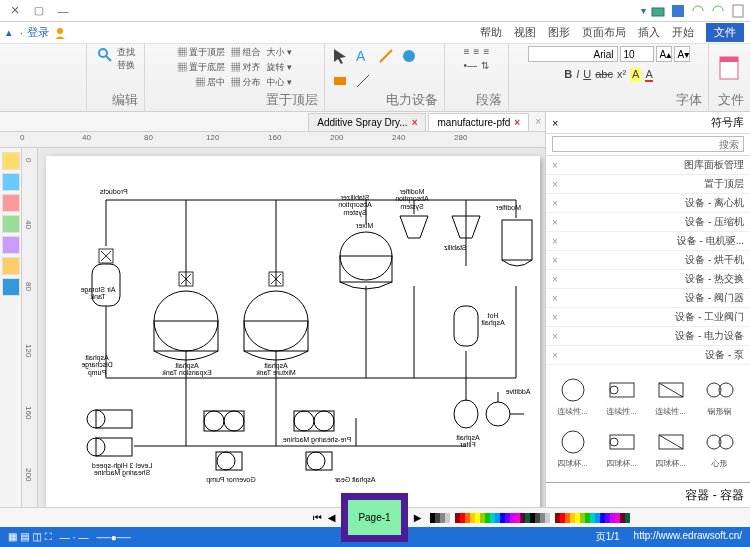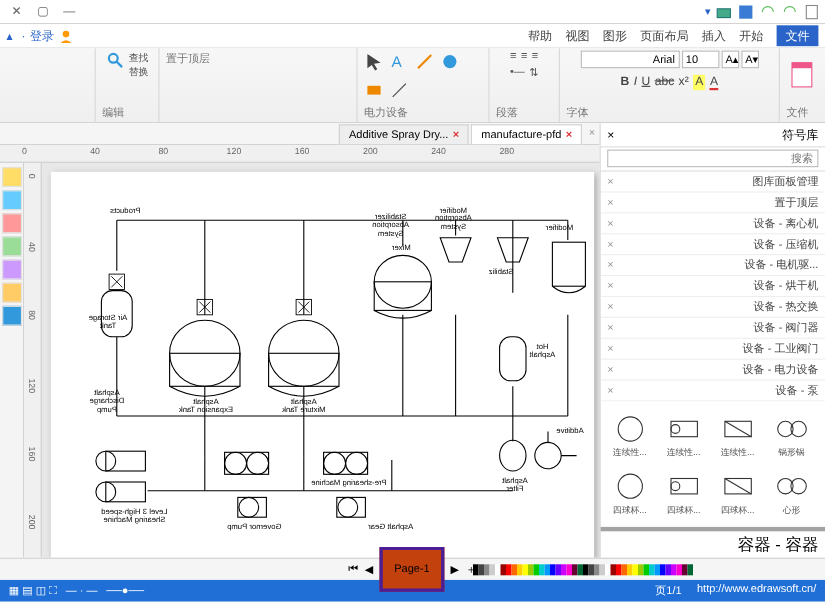--- a/index.html
+++ b/index.html
@@ -16,42 +16,42 @@
 
 
 .menubar{height:22px;background:#fff;display:flex;align-items:center;justify-content:space-between;padding:0 6px;border-bottom:1px solid #e0e0e0}
 .menubar-l{display:flex;gap:4px;align-items:center;color:#2a64c8;font-size:11px}
 .menubar-r{display:flex;gap:12px;align-items:center;flex-direction:row-reverse;font-size:11px;color:#444}
 
 
 .ribbon{height:68px;background:linear-gradient(#f7f7f7,#efefef);border-bottom:1px solid #cfcfcf;display:flex;flex-direction:row-reverse}
 .rgroup{border-left:1px solid #d8d8d8;padding:2px 6px 0 6px;display:flex;flex-direction:column;justify-content:space-between;align-items:center;min-width:40px}
 .rgroup .rbody{display:flex;gap:6px;align-items:center;flex-wrap:wrap;height:46px}
-.rgroup .rlabel{font-size:10px;color:#777;text-align:left;width:100%;padding-bottom:2px}
+.rgroup .rlabel{font-size:13px;color:#777;text-align:right;width:100%;padding-bottom:2px}
 .ric{width:18px;height:18px;display:inline-block}
 .bigic{width:28px;height:28px}
 .fontbox{display:flex;flex-direction:column;gap:2px;align-items:flex-end}
 .sel{border:1px solid #bbb;background:#fff;padding:0 3px;font-size:10px;height:16px;display:flex;align-items:center}
 
 
 .content{flex:1;display:flex;flex-direction:row-reverse;overflow:hidden}
 
 
 .sidepanel{width:205px;border-left:1px solid #cfcfcf;display:flex;flex-direction:column;background:#fff}
 .sp-head{height:22px;border-bottom:1px solid #ddd;display:flex;align-items:center;justify-content:space-between;padding:0 6px;font-size:11px}
 .sp-search{height:22px;border-bottom:1px solid #ddd;padding:2px 6px}
 .sp-search input{width:100%;height:16px;border:1px solid #bbb;padding:0 4px;font-size:10px;direction:rtl}
 .sp-list{flex:0 0 auto;overflow:auto}
 .sp-item{height:19px;border-bottom:1px solid #eee;display:flex;align-items:center;justify-content:space-between;padding:0 6px;font-size:10px;color:#444}
 .sp-item .x{color:#999;cursor:pointer}
 .shapes{flex:1;padding:4px;overflow:auto}
 .srow{display:flex;gap:4px;margin-bottom:4px}
 .scell{width:45px;height:48px;display:flex;flex-direction:column;align-items:center;justify-content:flex-end;font-size:8px;color:#555;gap:1px}
 .scell svg{width:36px;height:30px}
-.sp-foot{height:18px;border-top:4px solid #a3a3a3;display:flex;align-items:center;padding:12px 6px;font-size:15px;justify-content:flex-end}
+.sp-foot{height:18px;border-top:1px solid #a3a3a3;display:flex;align-items:center;padding:12px 6px;font-size:12px;justify-content:flex-end}
 
 
 .canvaswrap{flex:1;display:flex;flex-direction:column;overflow:hidden}
 .tabs{height:20px;border-bottom:1px solid #cfcfcf;display:flex;align-items:center;gap:2px;padding-left:4px;background:#f5f5f5;flex-direction:row-reverse}
 .tab{height:18px;padding:0 8px;border:1px solid #cfcfcf;border-bottom:none;background:#fff;font-size:10px;display:flex;align-items:center;gap:4px}
 .tab.inactive{background:#eee}
 .tab .tx{color:#d33;font-weight:bold;cursor:pointer}
 .ruler-h{height:16px;background:#f0f0f0;border-bottom:1px solid #ccc;position:relative;font-size:8px;color:#666}
 .ruler-h span{position:absolute;top:1px}
 .canvasrow{flex:1;display:flex;overflow:hidden}
@@ -187,20 +187,37 @@
         <svg class="ric">
             <rect x="3" y="5" width="12" height="8" fill="#e80"></rect>
           </svg>
         <svg class="ric">
             <line x1="3" y1="15" x2="15" y2="3" stroke="#444"></line>
           </svg>
       </div>
       <div class="rlabel">电力设备</div>
     </div>
     <div class="rgroup" style="width:180px">
+      <div class="rbody" style="flex-direction:column;gap:2px;font-size:9px;color:#555;align-items:flex-end">
+        <div style="display:flex;gap:6px">
+            <span>▦ 置于顶层</span>
+            <span>▦ 组合</span>
+            <span>大小 ▾</span>
+          </div>
+        <div style="display:flex;gap:6px">
+            <span>▦ 置于底层</span>
+            <span>▦ 对齐</span>
+            <span>旋转 ▾</span>
+          </div>
+        <div style="display:flex;gap:6px">
+            <span>▦ 居中</span>
+            <span>▦ 分布</span>
+            <span>中心 ▾</span>
+          </div>
+      </div>
       <div class="rlabel">置于顶层</div>
     </div>
     <div class="rgroup" style="width:58px">
       <div class="rbody" style="flex-direction:column;gap:3px">
         <svg class="ric">
             <circle cx="7" cy="7" r="4" fill="none" stroke="#39d" stroke-width="2"></circle>
             <line x1="10" y1="10" x2="15" y2="15" stroke="#39d" stroke-width="2"></line>
           </svg>
         <div style="font-size:9px;color:#555;text-align:center">查找<br>替换</div>
       </div>
@@ -474,21 +491,21 @@
             <div class="lbl" style="left:286px;top:320px;width:46px">Asphalt Gear</div>
           </div>
         </div>
       </div>
     </div>
   </div>
 
   <div class="pagebar">
     <span>⏮</span>
     <span>◀</span>
-    <span style="background:#c2410c;border:3px solid #4c1d95;padding:12px 10px">Page-1</span>
+    <span style="background:#86efac;border:7px solid #4c1d95;padding:12px 10px">Page-1</span>
     <span>▶</span>
     <span>＋</span>
     <div class="colorbar">
         <i style="background: rgb(0, 0, 0);"></i>
         <i style="background: rgb(68, 68, 68);"></i>
         <i style="background: rgb(136, 136, 136);"></i>
         <i style="background: rgb(204, 204, 204);"></i>
         <i style="background: rgb(255, 255, 255);"></i>
         <i style="background: rgb(153, 0, 0);"></i>
         <i style="background: rgb(255, 0, 0);"></i>

